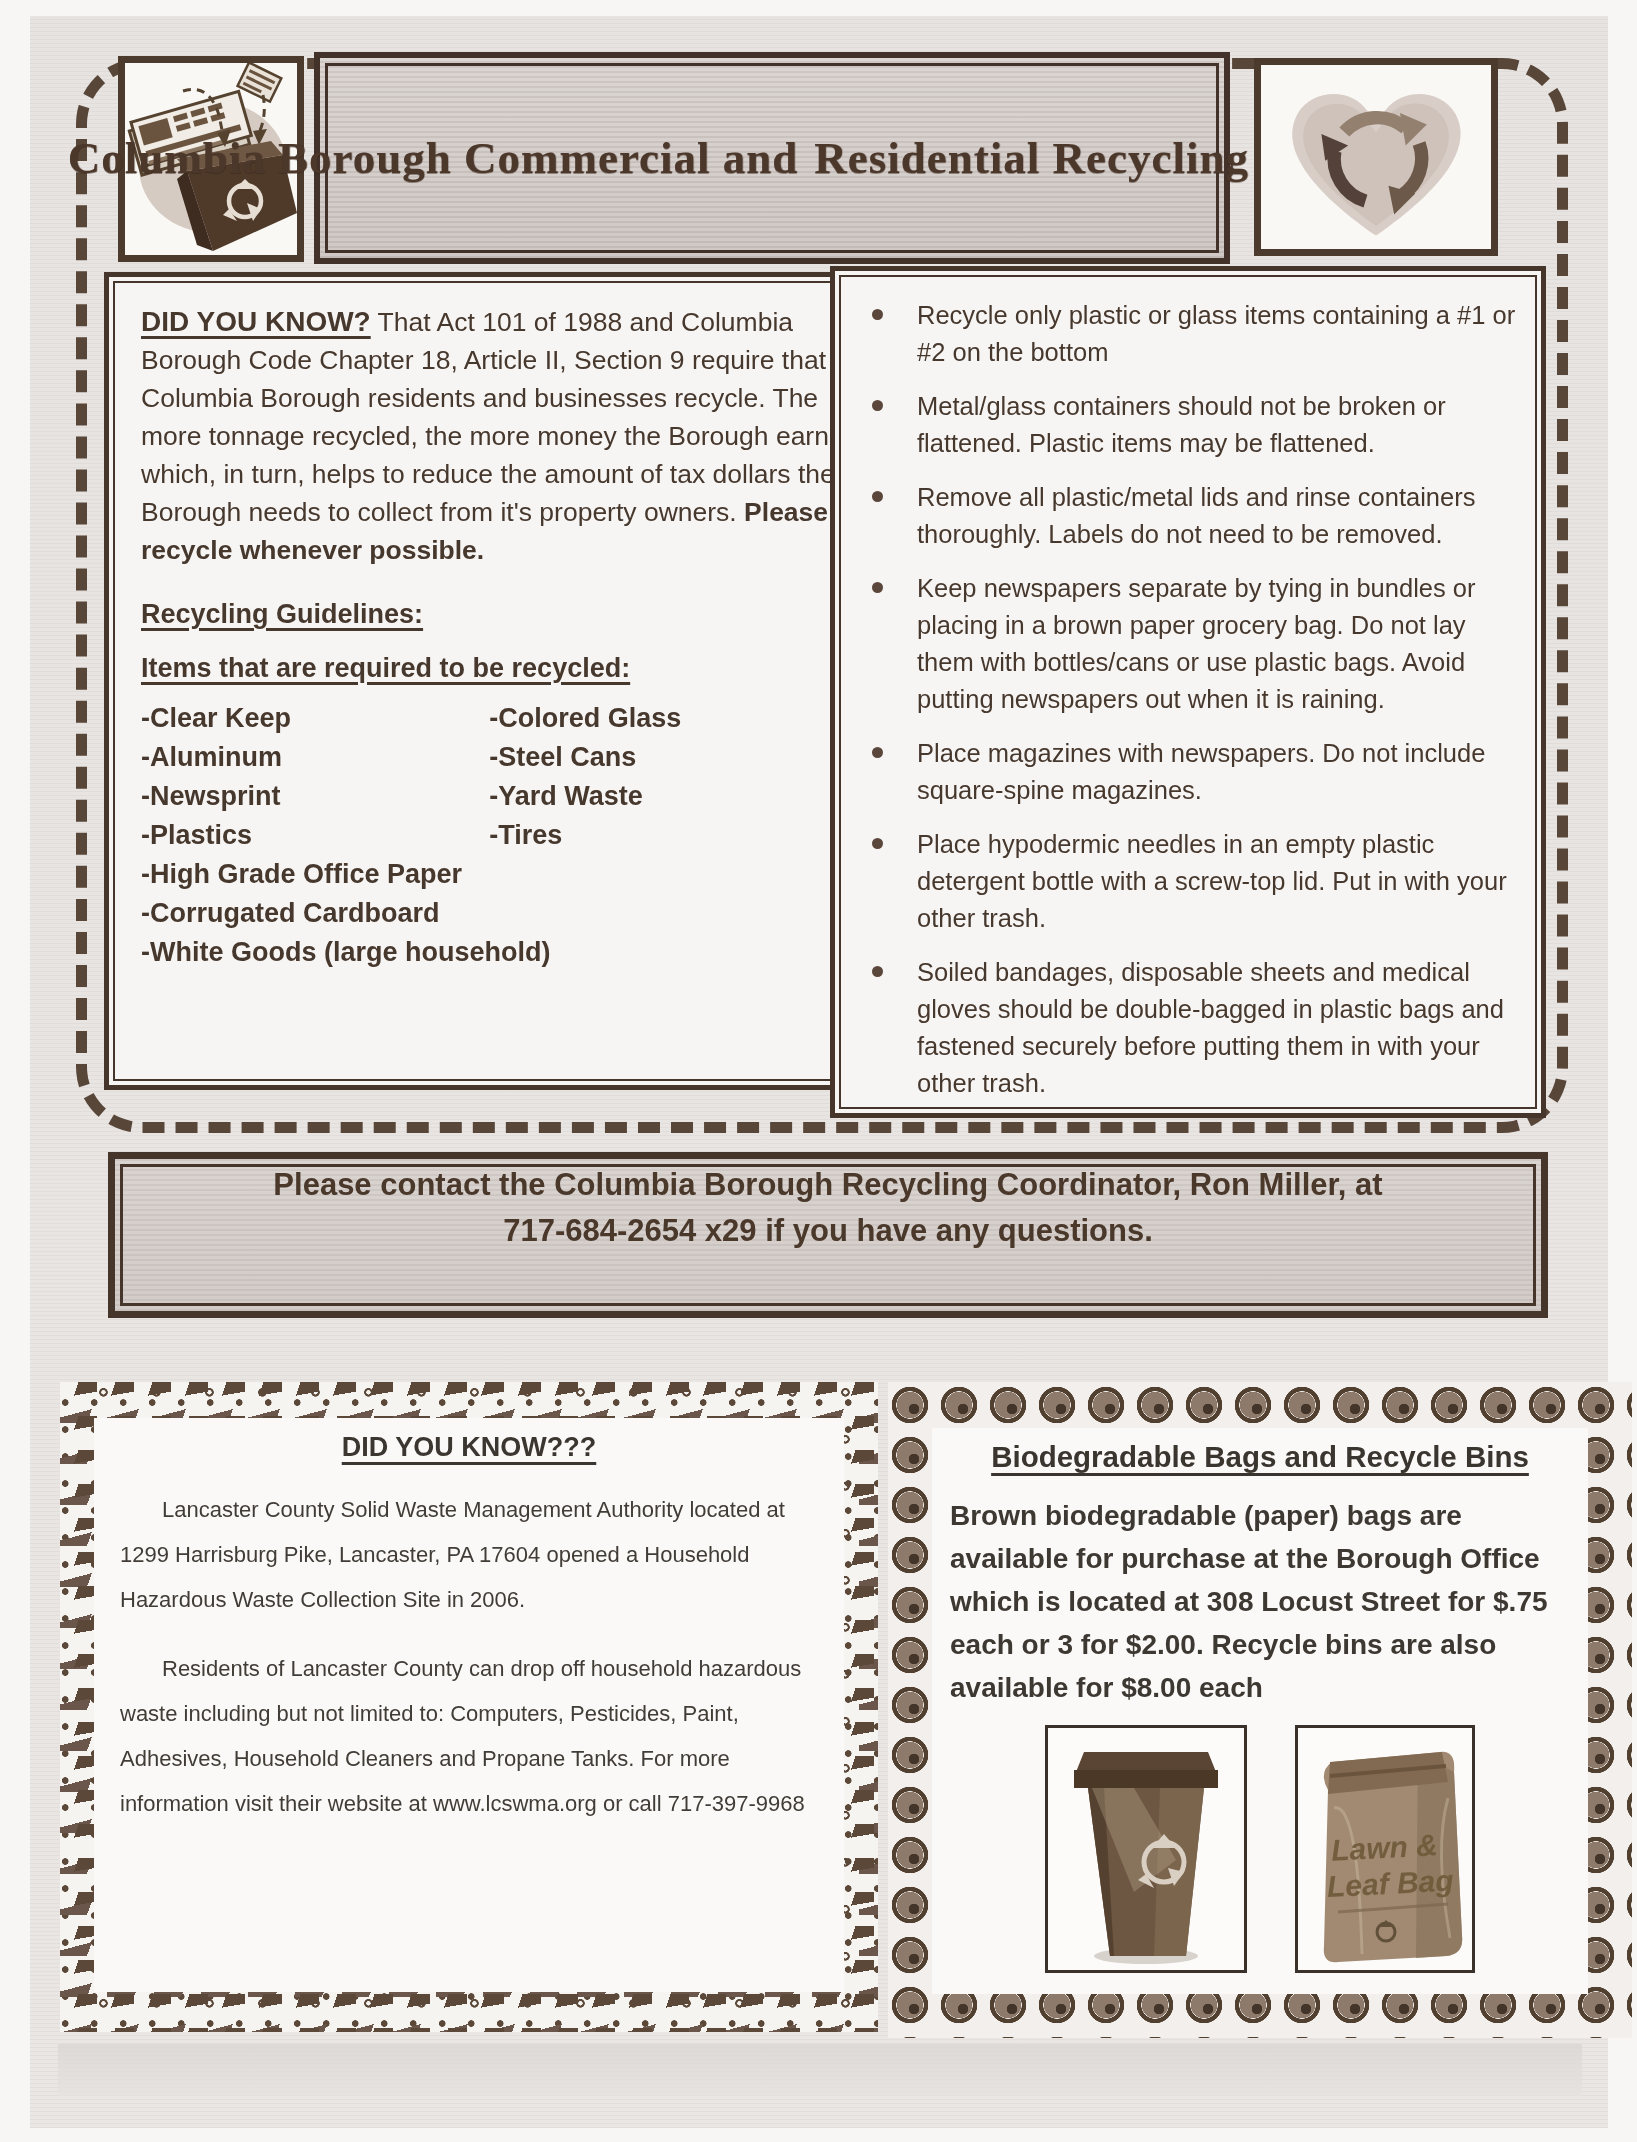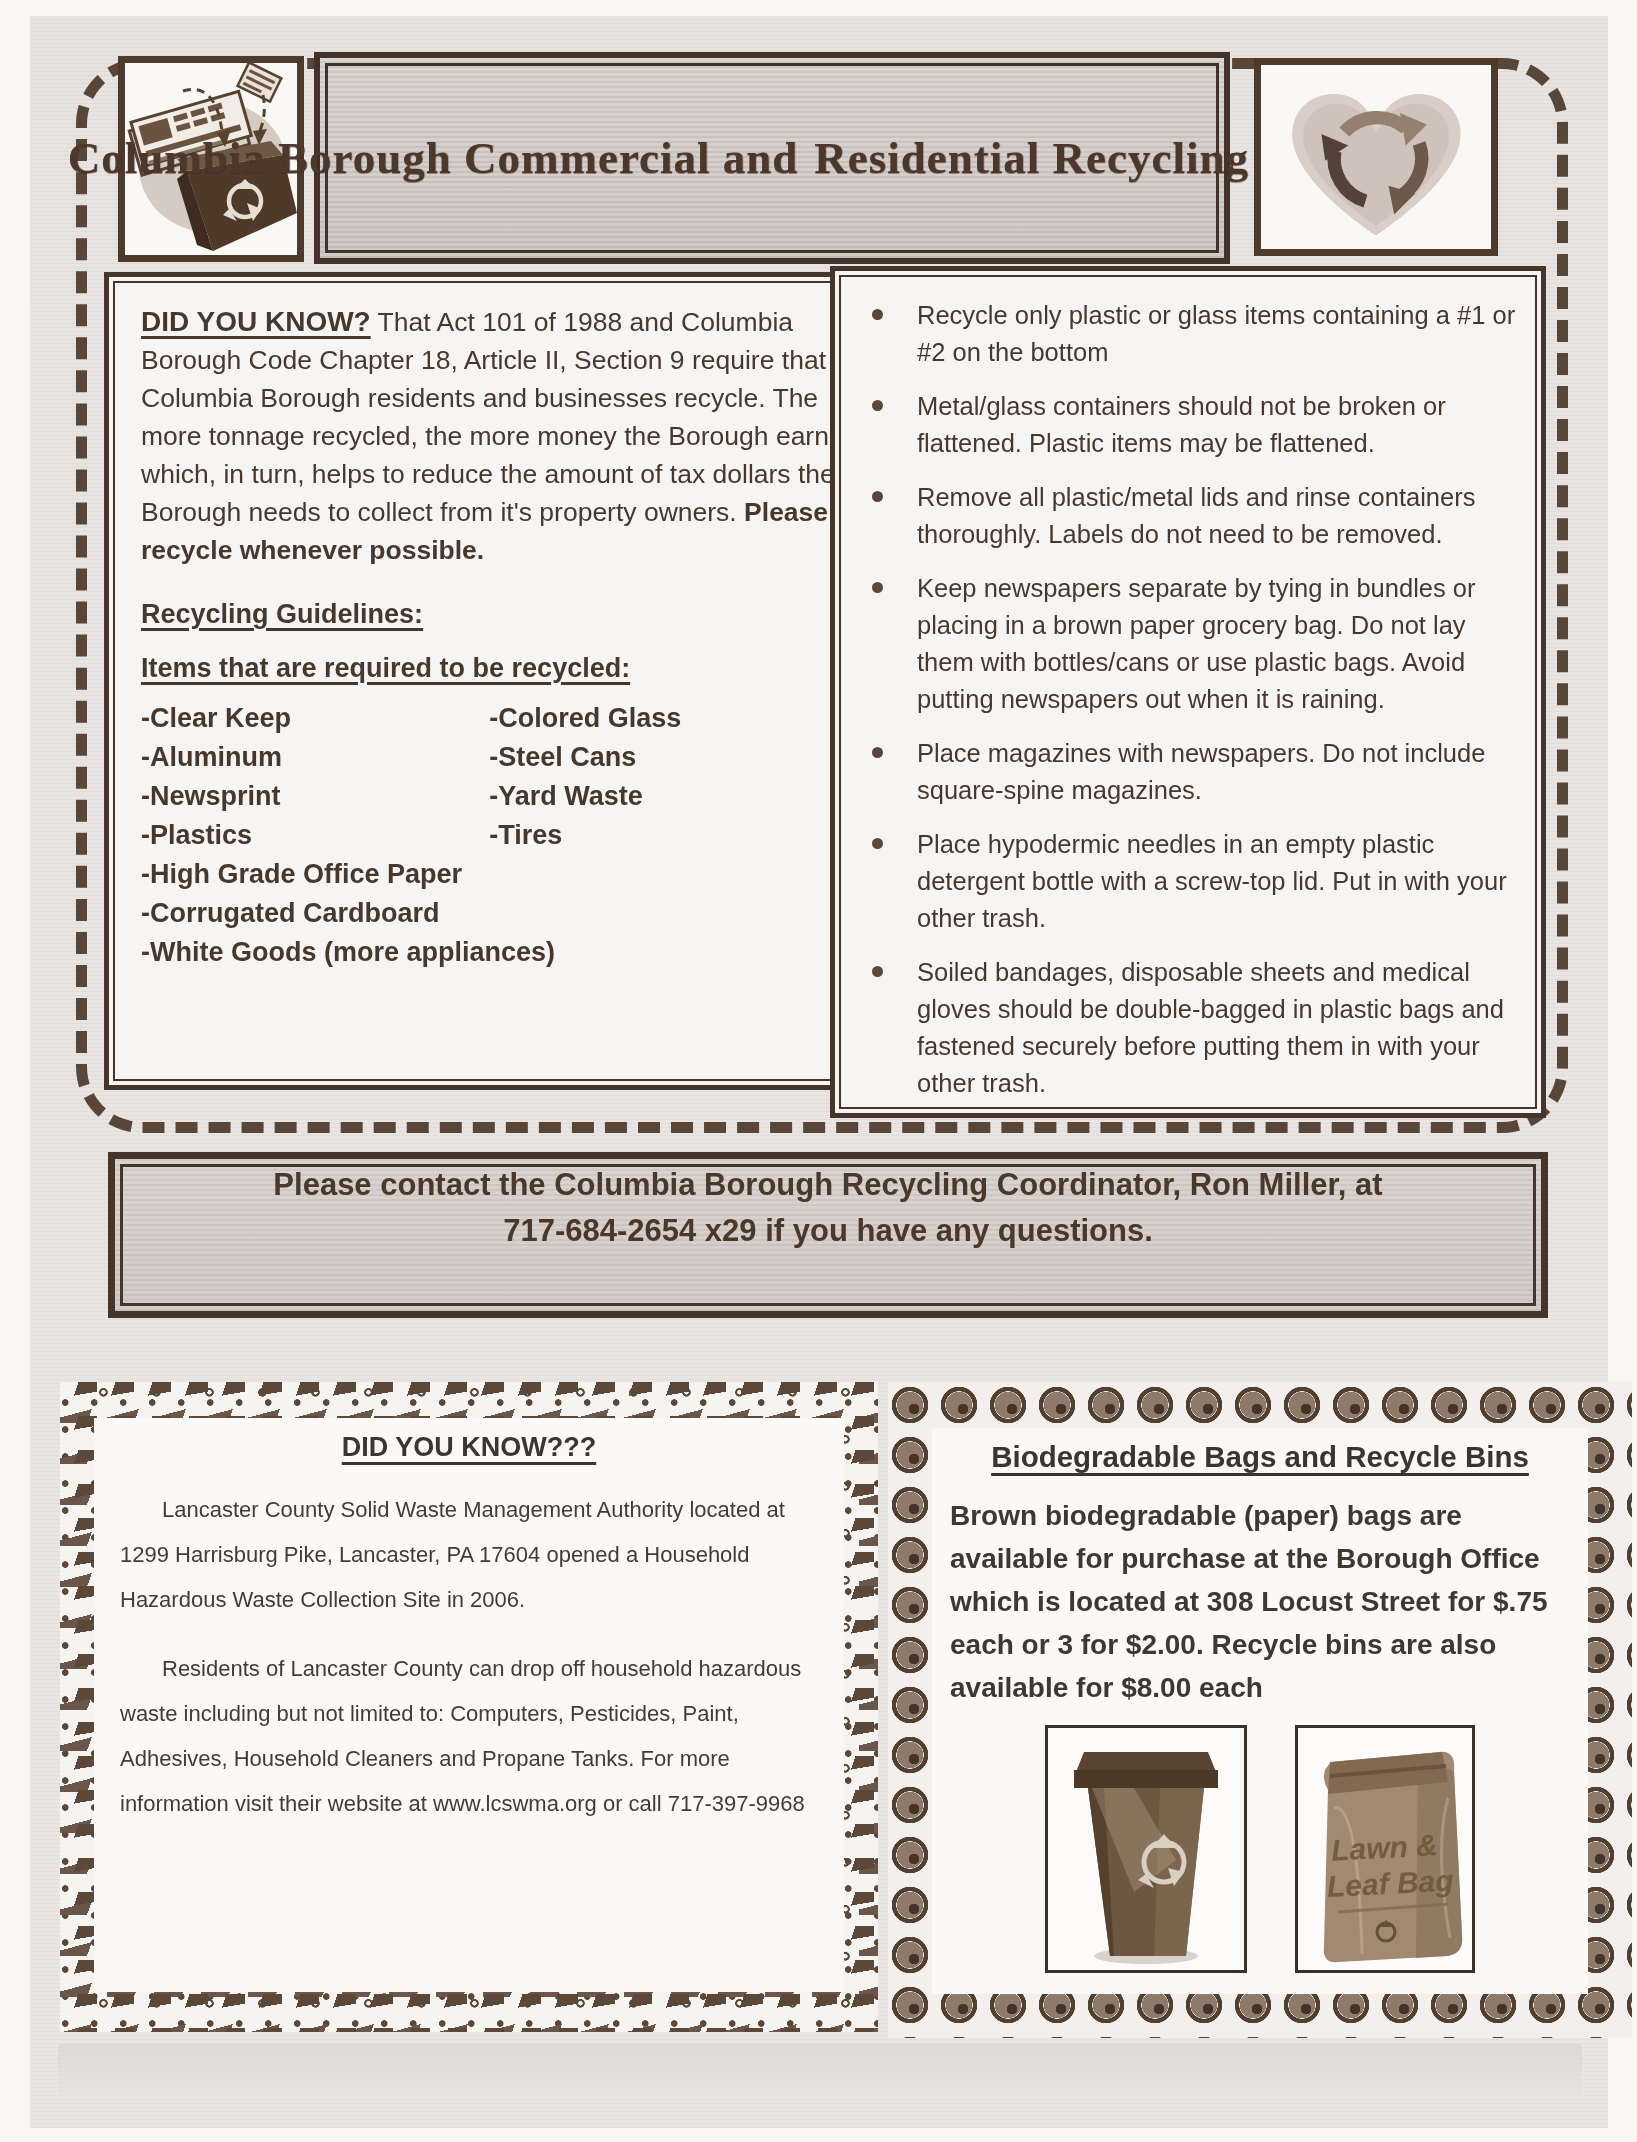--- a/index.html
+++ b/index.html
@@ -222,21 +222,21 @@
       <span>-Aluminum</span>
       <span>-Steel Cans</span>
       <span>-Newsprint</span>
       <span>-Yard Waste</span>
       <span>-Plastics</span>
       <span>-Tires</span>
     </div>
     <div class="wide-items">
       <div>-High Grade Office Paper</div>
       <div>-Corrugated Cardboard</div>
-      <div>-White Goods (more appliances)</div>
+      <div>-White Goods (large household)</div>
     </div>
   </div>
 
   <div class="abs panel panel-right">
     <ul class="rules-list">
       <li><span class="bullet-dot"></span><span>Recycle only plastic or glass items containing a #1 or #2 on the bottom</span></li>
       <li><span class="bullet-dot"></span><span>Metal/glass containers should not be broken or flattened.  Plastic items may be flattened.</span></li>
       <li><span class="bullet-dot"></span><span>Remove all plastic/metal lids and rinse containers thoroughly.  Labels do not need to be removed.</span></li>
       <li><span class="bullet-dot"></span><span>Keep newspapers separate by tying in bundles or placing in a brown paper grocery bag.  Do not lay them with bottles/cans or use plastic bags.  Avoid putting newspapers out when it is raining.</span></li>
       <li><span class="bullet-dot"></span><span>Place magazines with newspapers.  Do not include square-spine magazines.</span></li>

